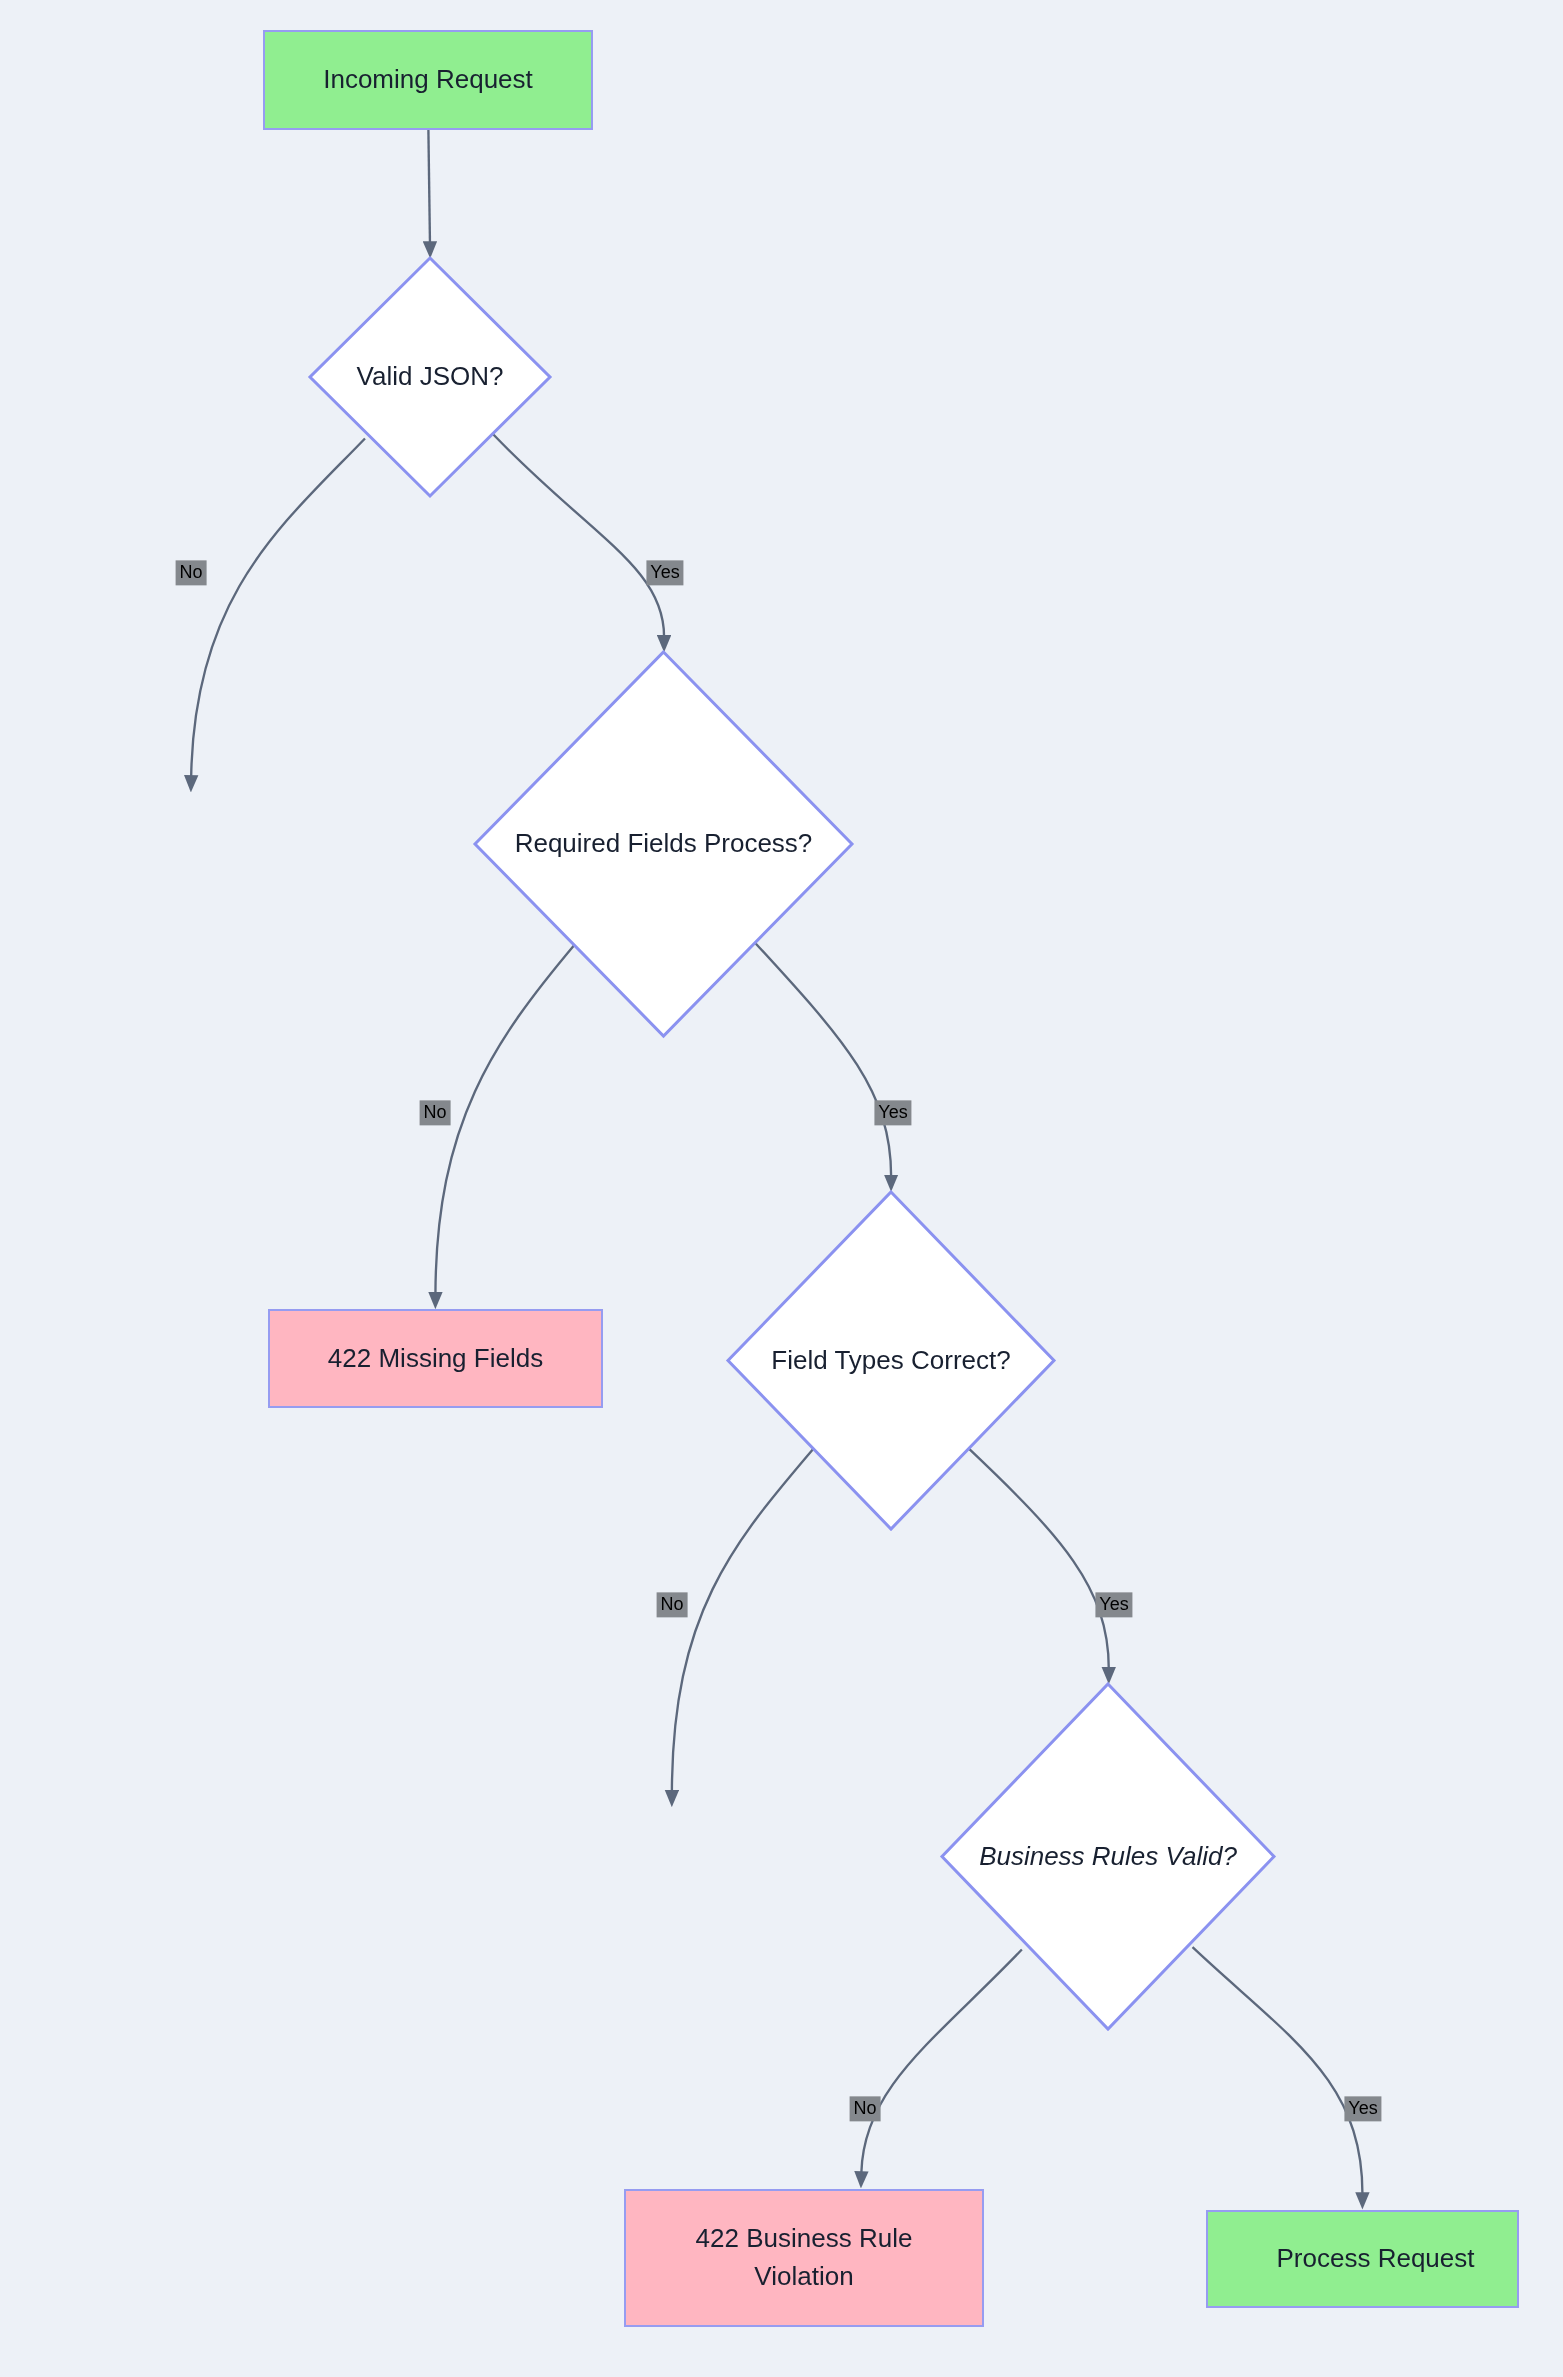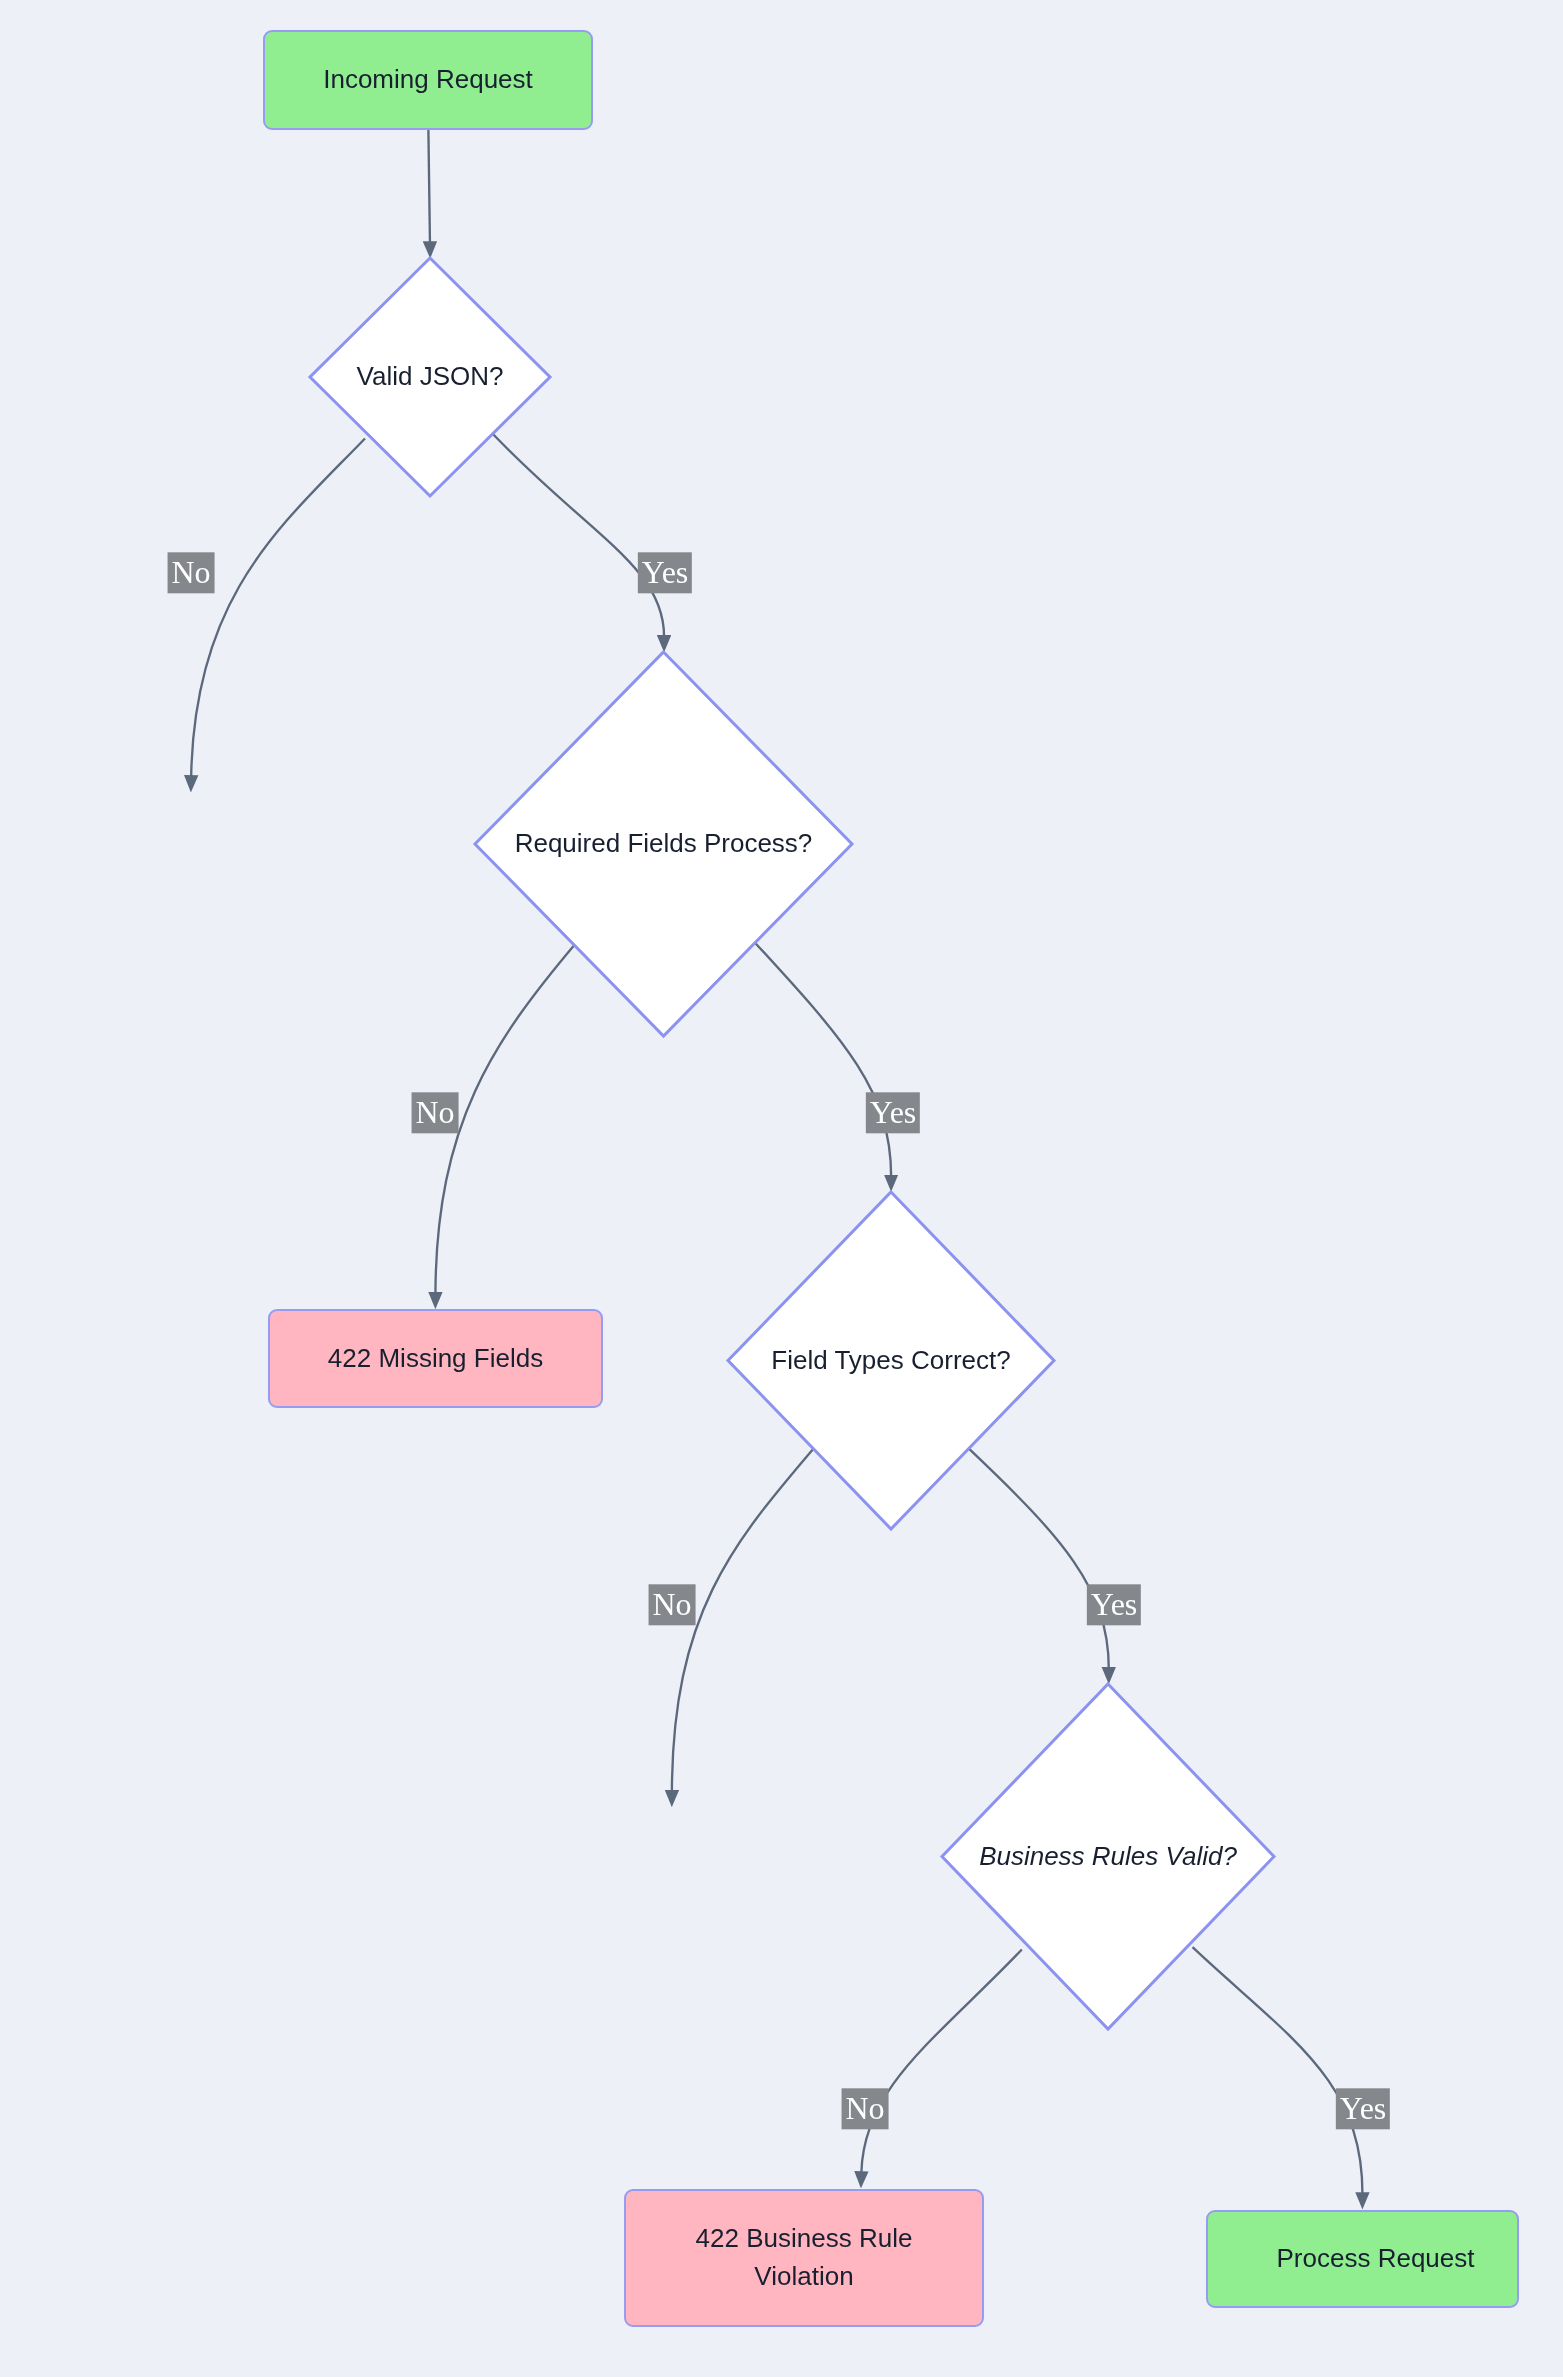--- a/index.html
+++ b/index.html
@@ -20,21 +20,20 @@
   .node {
     position: absolute;
     display: flex;
     align-items: center;
     justify-content: center;
     text-align: center;
     color: #182030;
     font-size: 26px;
     line-height: 1.45;
     box-sizing: border-box;
-    border-radius: 9px;
   }
   .node.rect { border: 2.3px solid #969cf1; }
   .node.green { background: #90ee90; }
   .node.pink  { background: #ffb6c1; }
   .node .wrap { display: inline-block; max-width: 258px; }
   .diamond { background: transparent; }
   .diamond svg.shape {
     position: absolute; left: 0; top: 0;
     width: 100%; height: 100%;
     overflow: visible;
@@ -42,27 +41,26 @@
   .diamond svg.shape polygon {
     fill: #ffffff;
     stroke: #8b92f0;
     stroke-width: 3px;
   }
   .diamond span { position: relative; z-index: 2; }
   .edge-label {
     position: absolute;
     transform: translate(-50%, -50%);
     background: #84888d;
-    color: #ffffff;
-    font-size: 32px;
+    color: #000000;
+    font-size: 18px;
     line-height: 1.15;
     padding: 2.3px 3.9px;
     white-space: nowrap;
     z-index: 3;
-    font-family: Liberation Serif, serif;
   }
 </style>
 </head>
 <body>
 
 <div class="canvas">
 
   <svg class="edges" width="1563" height="2377" viewBox="0 0 1996 3036">
     <defs>
       <marker id="arrow" viewBox="0 0 12 10" refX="1" refY="5" markerWidth="22" markerHeight="19" markerUnits="userSpaceOnUse" orient="auto">

